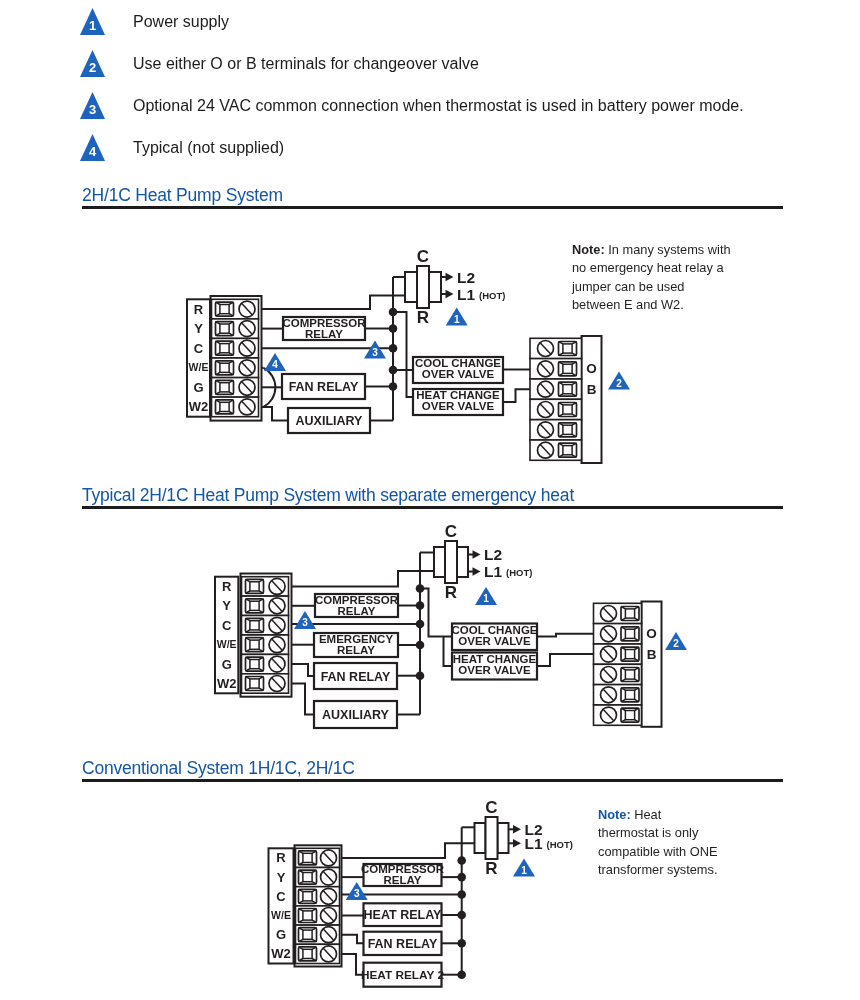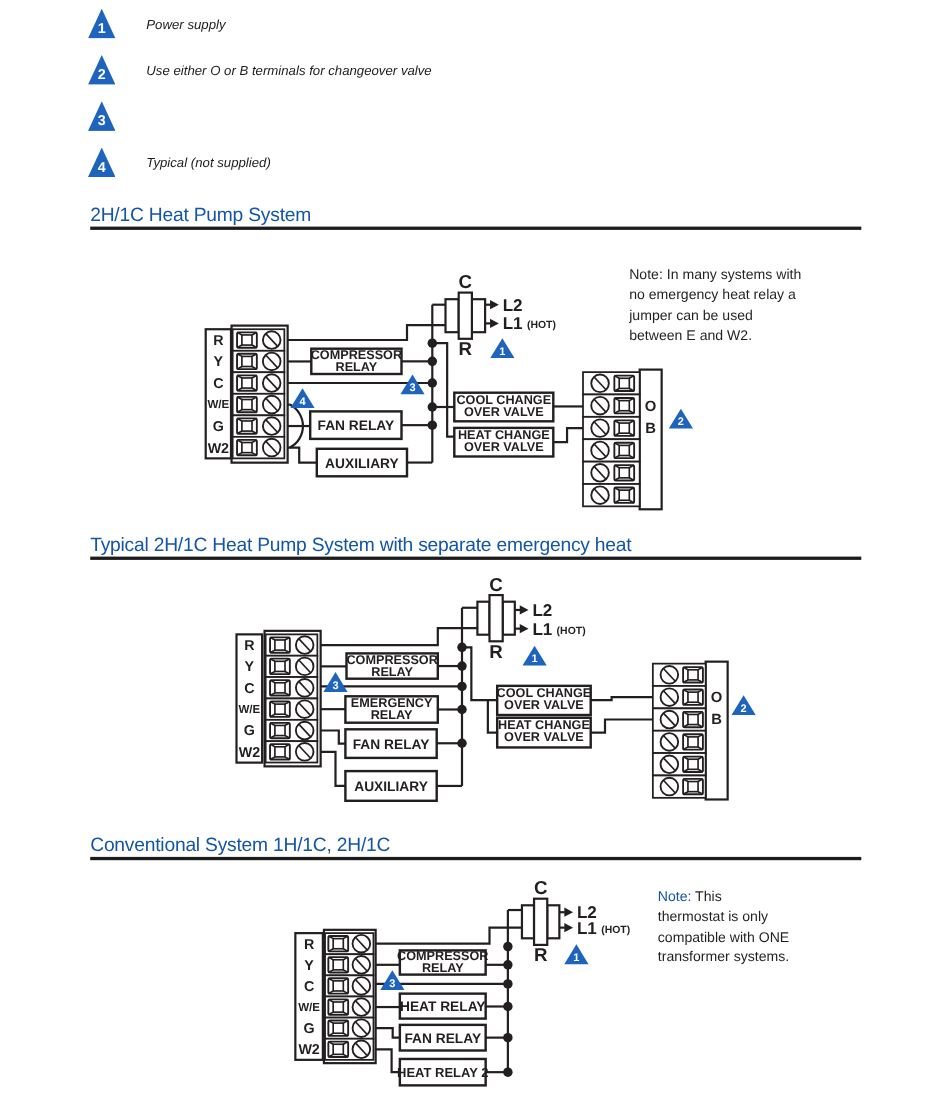--- a/index.html
+++ b/index.html
@@ -4,27 +4,27 @@
 <style>
   html,body{margin:0;padding:0;background:#fff;}
   .page{position:relative;width:860px;height:1000px;background:#fff;overflow:hidden;
         font-family:"Liberation Sans",sans-serif;color:#231F20;}
   .abs{position:absolute;}
   
   .lrow{position:absolute;left:80px;display:flex;align-items:center;}
   .ltri{width:25px;height:27px;background:#1E63BC;clip-path:polygon(50% 0,0 100%,100% 100%);
         display:flex;align-items:flex-end;justify-content:center;color:#fff;
         font:bold 13px "Liberation Sans",sans-serif;padding-bottom:2px;box-sizing:border-box;flex:0 0 25px;}
-  .ltext{margin-left:28px;font-size:12px;color:#1c1c1c;white-space:nowrap;font-style:italic;}
+  .ltext{margin-left:28px;font-size:16px;color:#1c1c1c;white-space:nowrap;}
   
   .sect{position:absolute;color:#1456A4;font-weight:normal;font-size:17.5px;letter-spacing:-0.2px;white-space:nowrap;}
   .rule{position:absolute;left:82px;width:701px;height:3px;background:#1c1c1c;}
   
   .note{position:absolute;font-size:12.8px;line-height:1.43;color:#231F20;}
-  .note b{font-weight:normal;}
+  .note b{font-weight:bold;}
   .note .blue{color:#1456A4;}
   
   .wire{fill:none;stroke:#231F20;stroke-width:2;}
   .box{fill:#fff;stroke:#231F20;stroke-width:2.2;}
   .cell{fill:#fff;stroke:#231F20;stroke-width:1.6;}
   .plate{fill:#fff;stroke:#231F20;stroke-width:2;}
   .core{fill:#fff;stroke:#231F20;stroke-width:2;}
   .dot{fill:#231F20;}
   .tri{fill:#1E63BC;}
   .ah{fill:#231F20;}
@@ -422,20 +422,21 @@
 <div class="lrow" style="top:50px">
   <div class="ltri">
         <span>2</span>
       </div>
   <div class="ltext">Use either O or B terminals for changeover valve</div>
 </div>
 <div class="lrow" style="top:92px">
   <div class="ltri">
         <span>3</span>
       </div>
+  <div class="ltext">Optional 24 VAC common connection when thermostat is used in battery power mode.</div>
 </div>
 <div class="lrow" style="top:134px">
   <div class="ltri">
         <span>4</span>
       </div>
   <div class="ltext">Typical (not supplied)</div>
 </div>
 
 <div class="sect" style="left:82px;top:185px">2H/1C Heat Pump System</div>
 <div class="rule" style="top:206px"></div>
@@ -443,16 +444,16 @@
 <div class="sect" style="left:82px;top:485px">Typical 2H/1C Heat Pump System with separate emergency heat</div>
 <div class="rule" style="top:506px"></div>
 
 <div class="sect" style="left:82px;top:758px">Conventional System 1H/1C, 2H/1C</div>
 <div class="rule" style="top:779px"></div>
 
 <div class="note" style="left:572px;top:241px;width:160px">
   <b>Note:</b><span> In many systems with no emergency heat relay a jumper can be used between E and W2.</span>
 </div>
 <div class="note" style="left:598px;top:806px;width:120px">
-  <b class="blue">Note:</b><span> This thermostat is only compatible with ONE transformer systems.</span>
+  <b class="blue">Note:</b><span> Heat thermostat is only compatible with ONE transformer systems.</span>
 </div>
 
 </div>
 
 </body></html>

